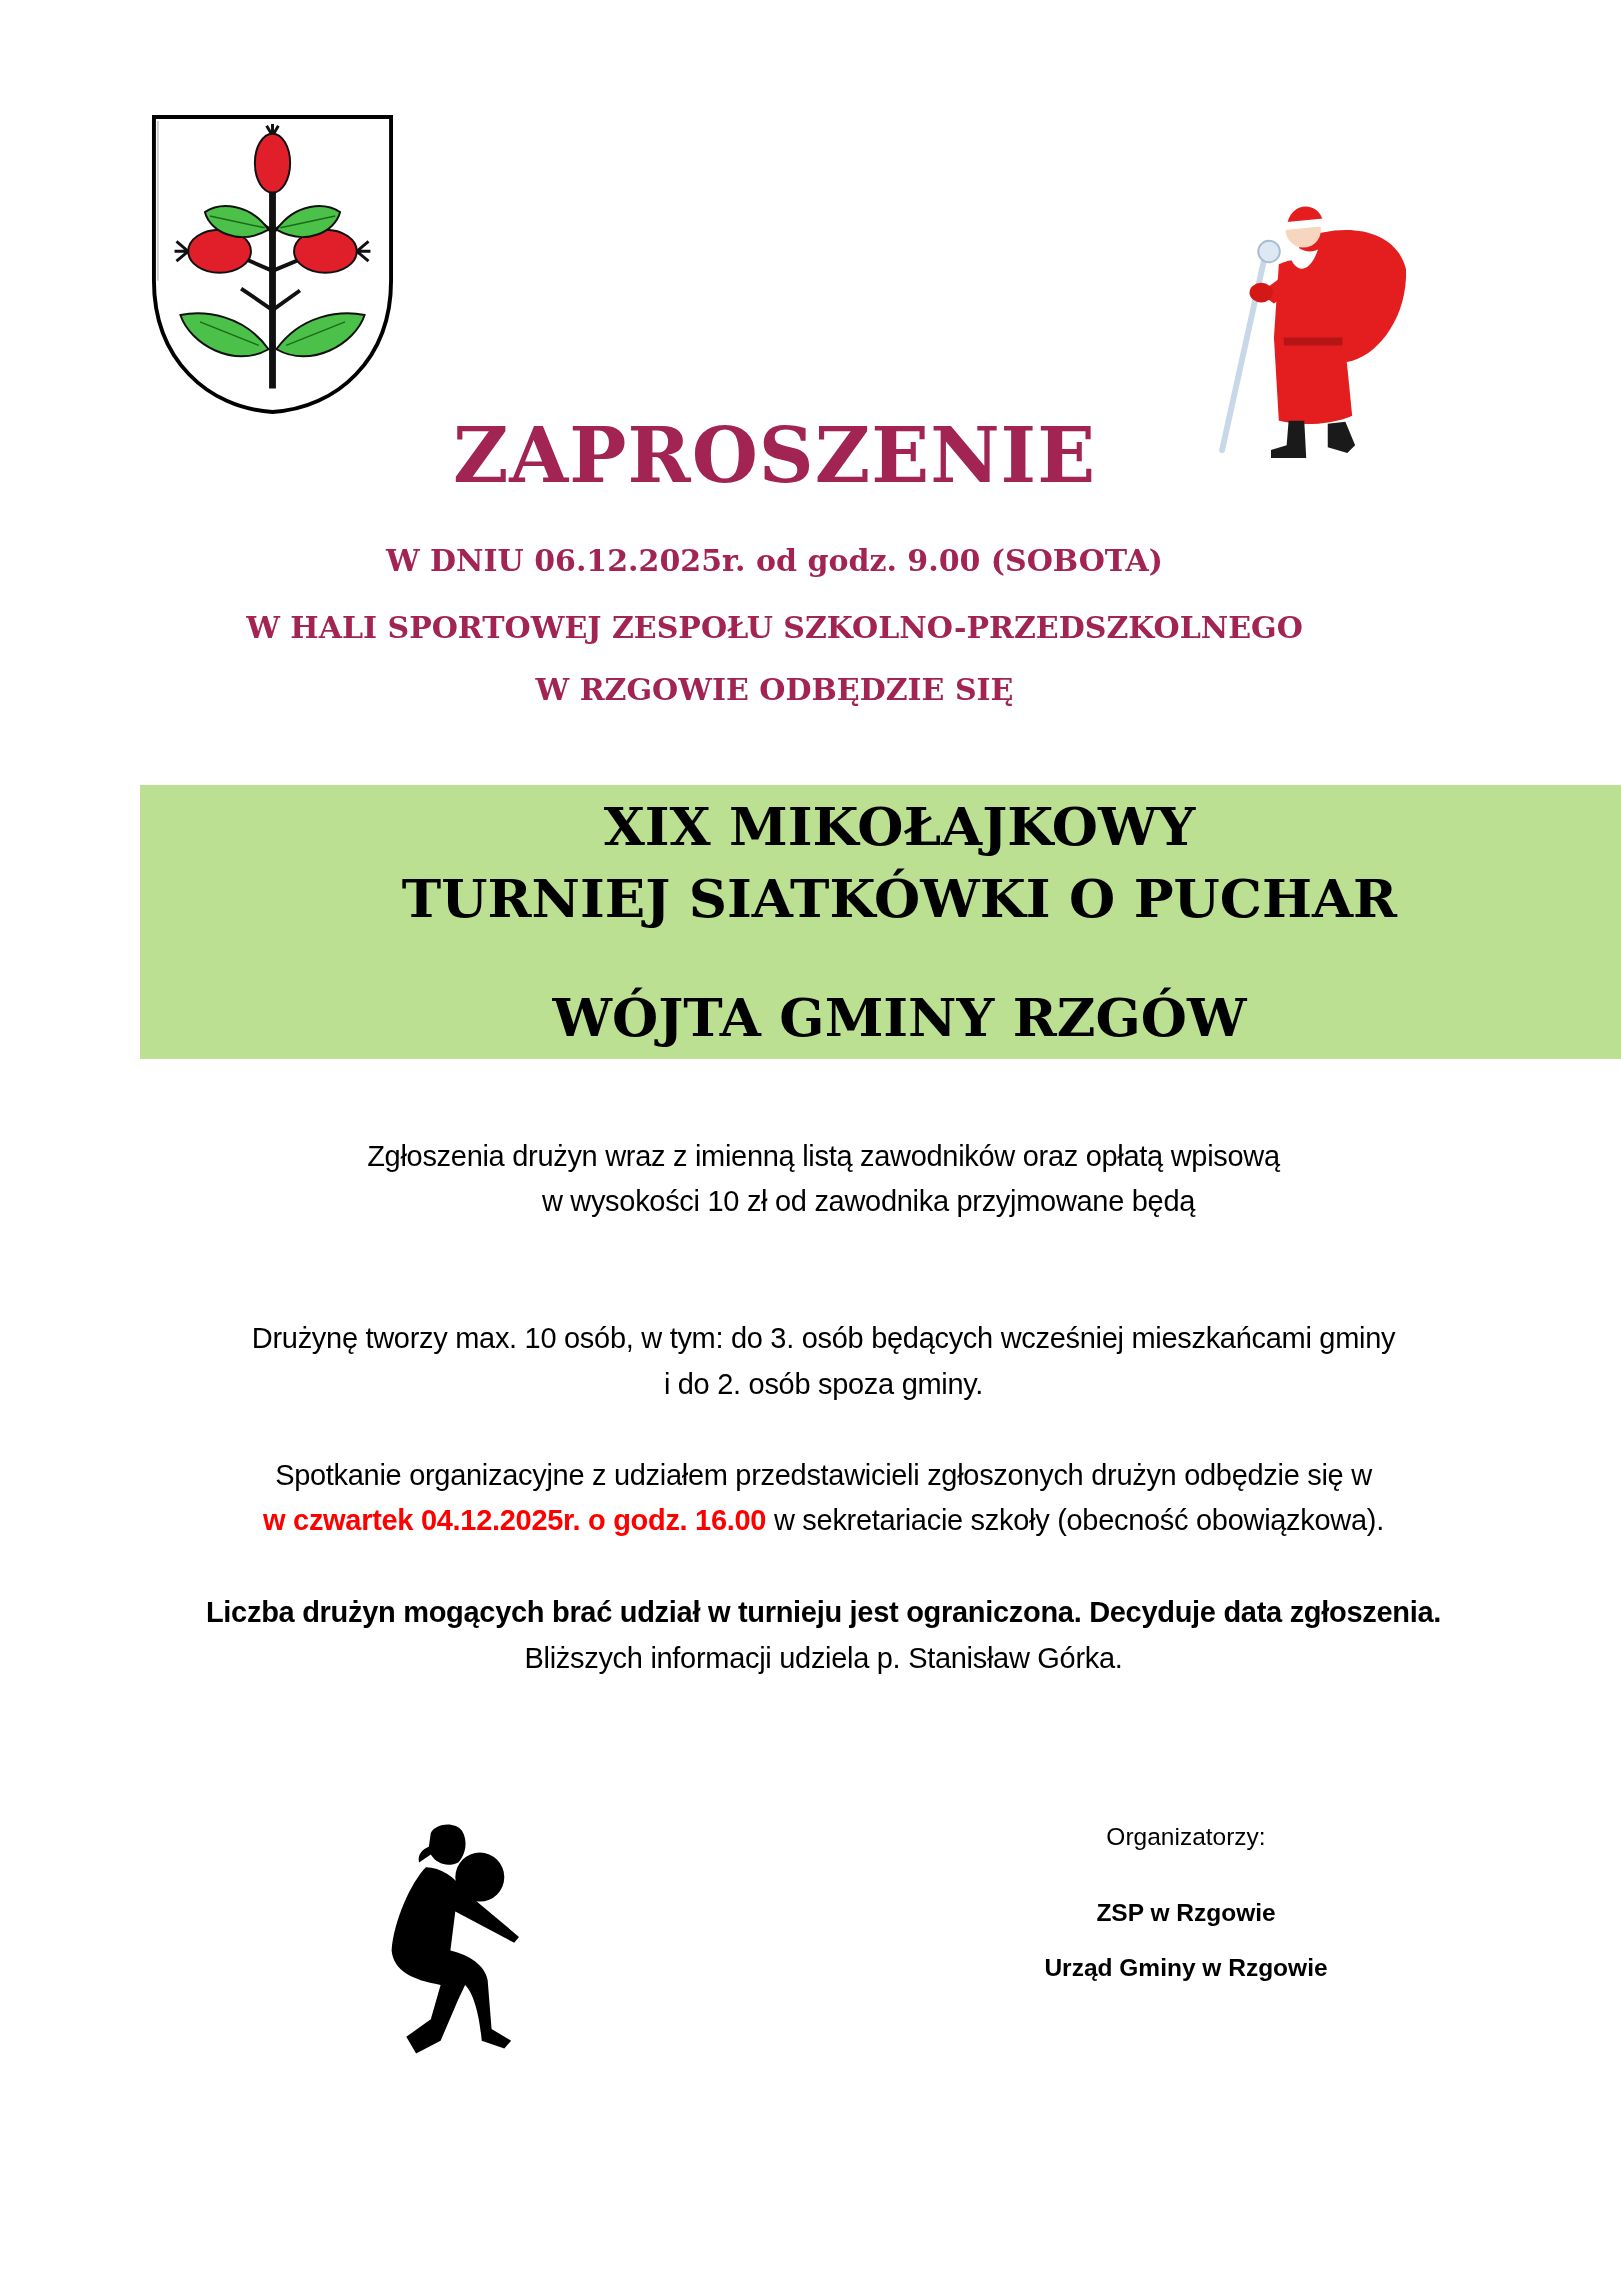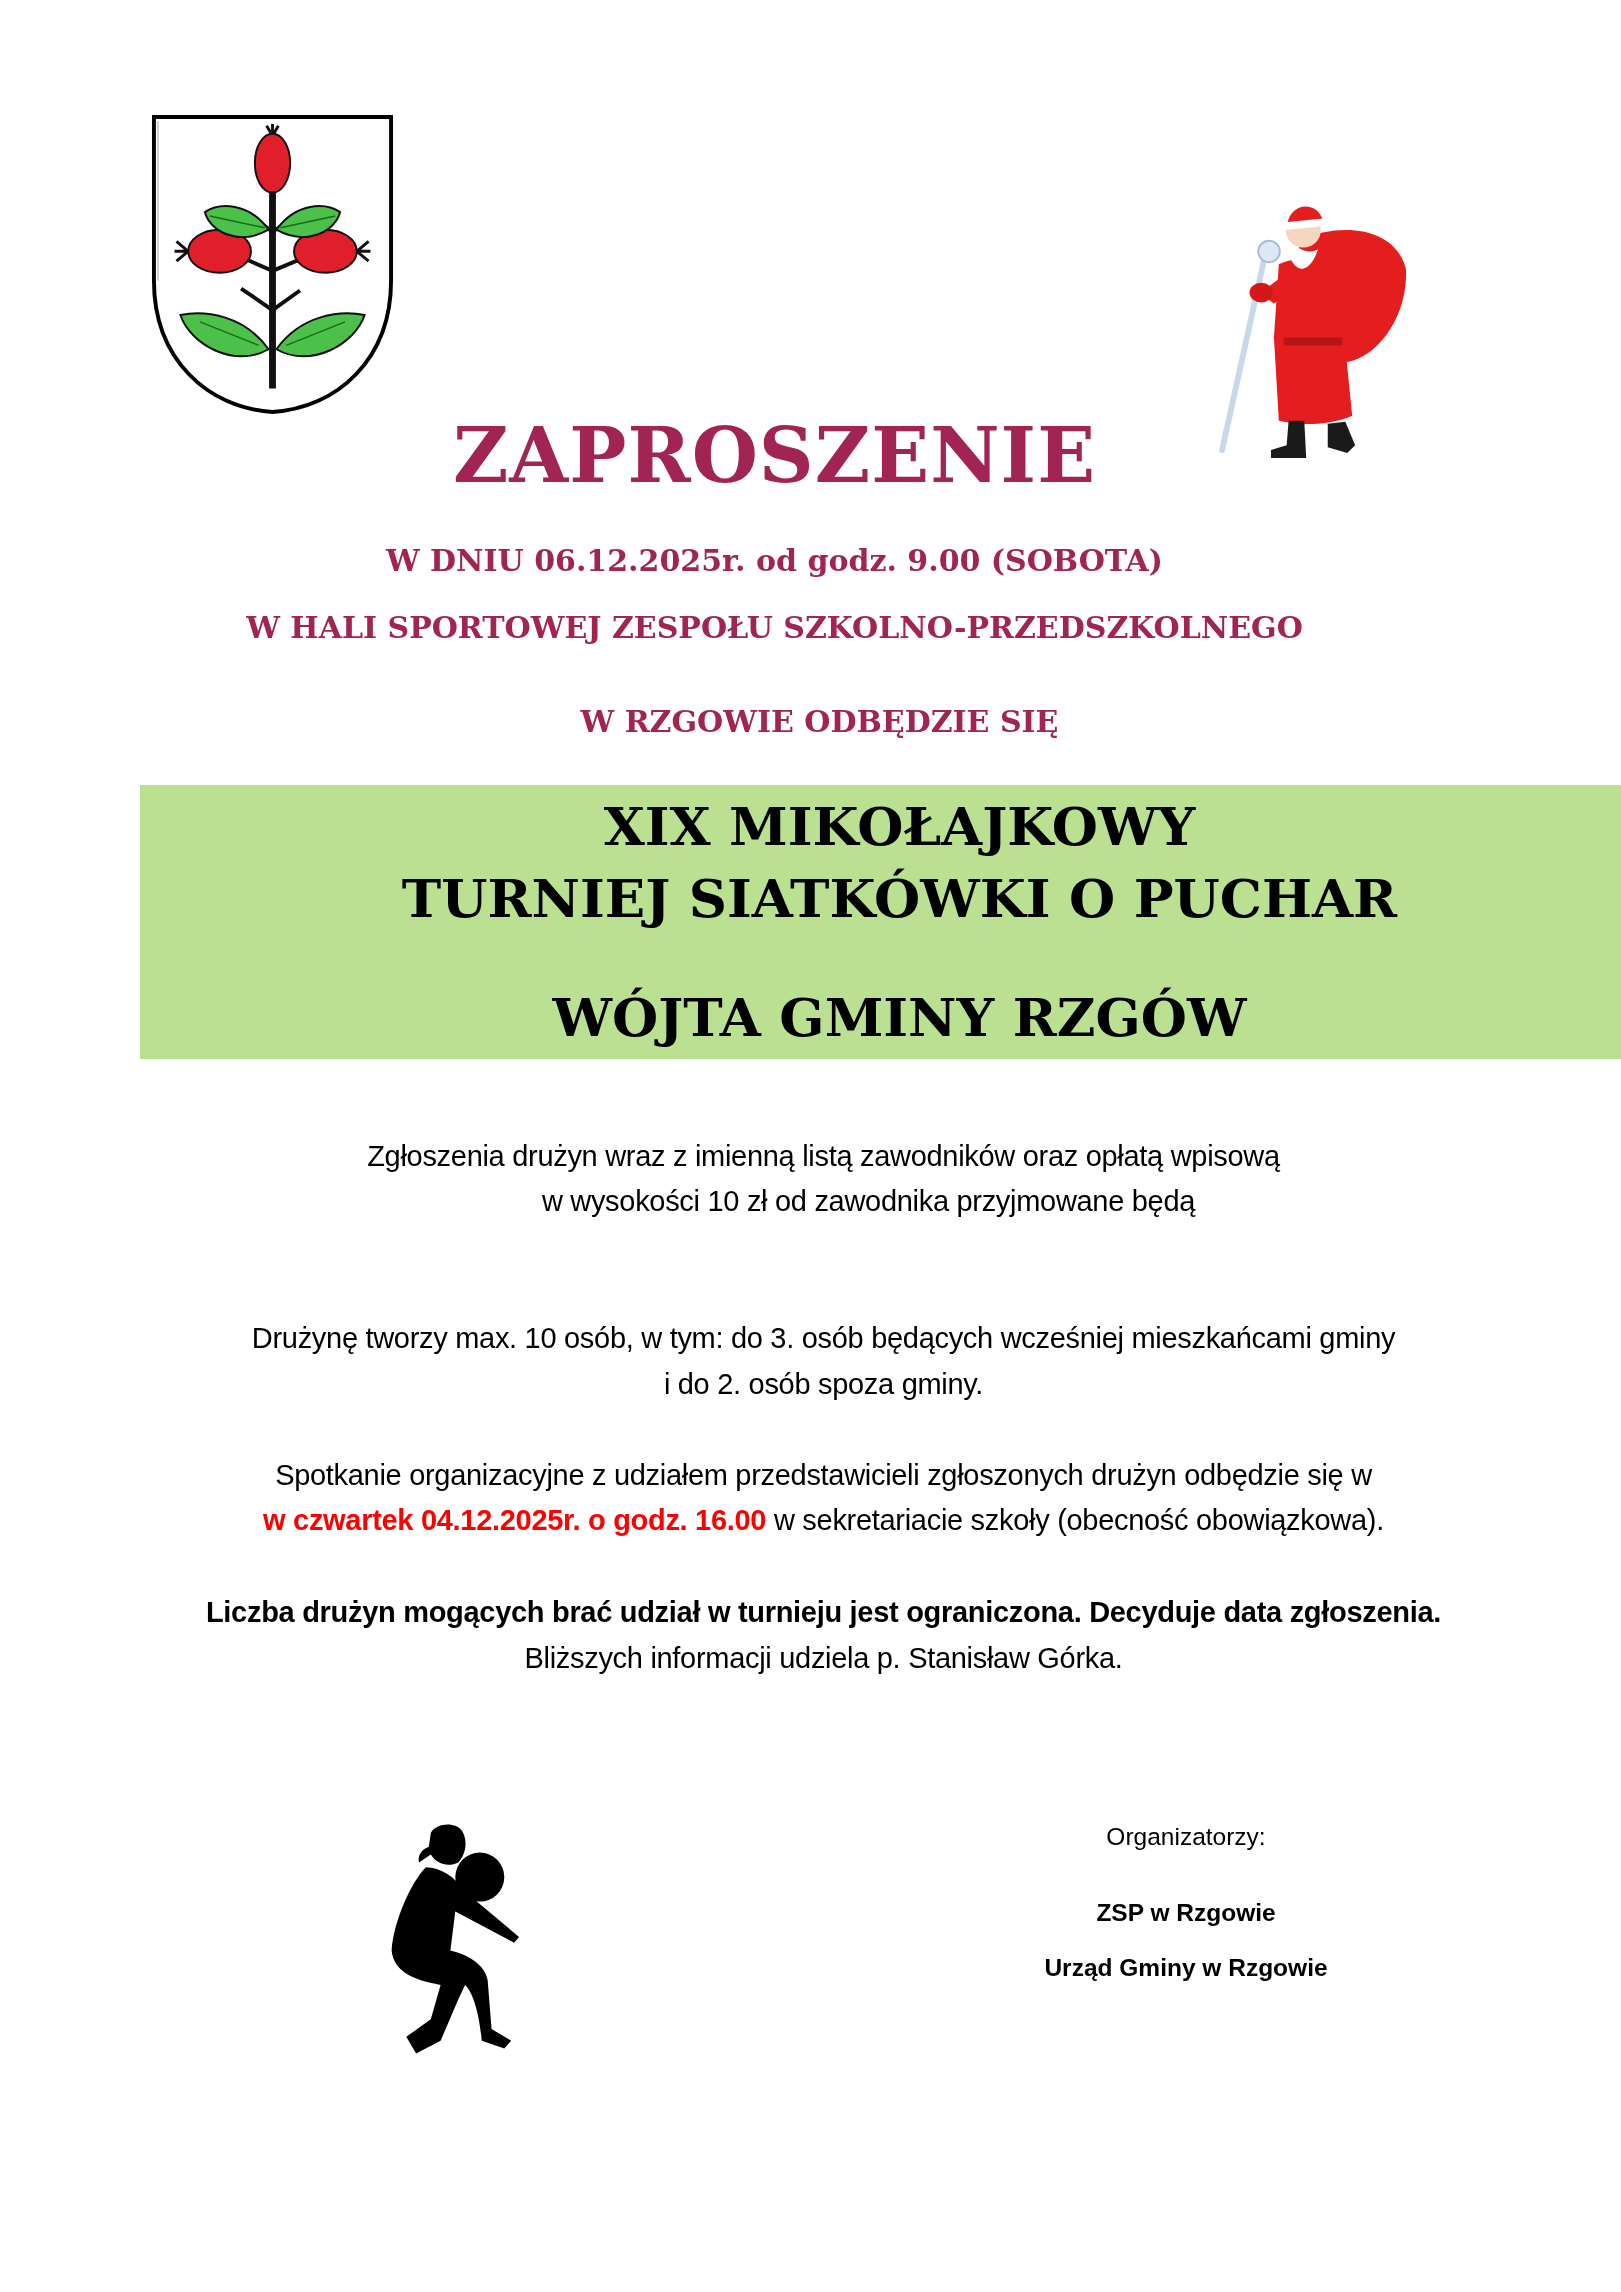--- a/index.html
+++ b/index.html
@@ -27,21 +27,21 @@
     letter-spacing: 1px;
     transform: scaleY(1.0);
   }
   .subline {
     left: 0; width: 1549px;
     font-size: 30px; line-height: 39px;
     color: #A12453;
   }
   .sub1 { top: 541px; }
   .sub2 { top: 608px; }
-  .sub3 { top: 702px; margin-left: 45px; }
+  .sub3 { top: 670px; }
 
   .green-box {
     left: 140px; top: 785px; width: 1519px; height: 274px;
     background: #BBE091;
   }
   .green-line {
     position: absolute; left: 0; width: 100%;
     font-family: "DejaVu Serif", "Liberation Serif", serif;
     font-weight: bold; text-align: center;
     font-size: 53px; line-height: 59px; color: #000;

